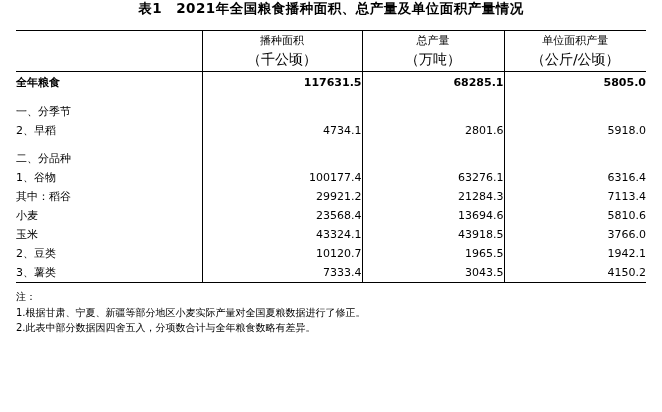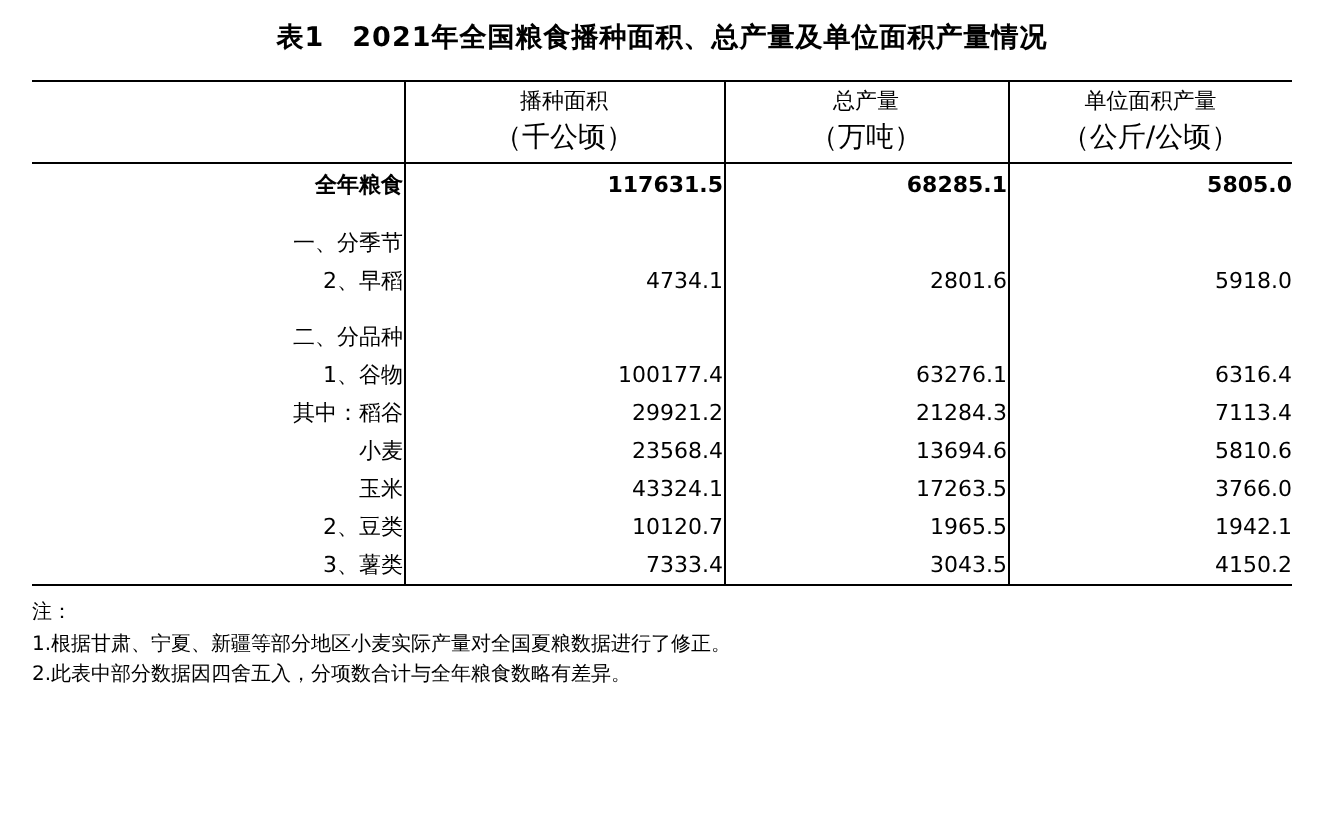--- a/index.html
+++ b/index.html
@@ -19,21 +19,20 @@
     width: 662px;
     height: 412px;
     box-sizing: border-box;
     padding: 0 16px;
   }
   .title {
     text-align: center;
     font-size: 13.5px;
     font-weight: bold;
     letter-spacing: 0.5px;
-    padding-top: 10px;
     padding-bottom: 12px;
     white-space: nowrap;
   }
   .title .tnum {
     margin-right: 14px;
   }
   table.grain {
     width: 630px;
     border-collapse: collapse;
     table-layout: fixed;
@@ -61,21 +60,21 @@
     border-left: 1px solid #000;
   }
   .hrow th.first {
     border-left: none;
   }
   .hrow th .sub {
     display: block;
     font-size: 14px;
   }
   td.label {
-    text-align: right;
+    text-align: left;
     padding-left: 2px;
     height: 19px;
     line-height: 19px;
     white-space: nowrap;
   }
   td.num {
     text-align: right;
     padding-right: 26px;
     height: 19px;
     line-height: 19px;
@@ -197,21 +196,21 @@
         </tr>
         <tr class="data">
           <td class="label indent3">小麦</td>
           <td class="num">23568.4</td>
           <td class="num">13694.6</td>
           <td class="num">5810.6</td>
         </tr>
         <tr class="data">
           <td class="label indent3">玉米</td>
           <td class="num">43324.1</td>
-          <td class="num">17263.5</td>
+          <td class="num">43918.5</td>
           <td class="num">3766.0</td>
         </tr>
         <tr class="data">
           <td class="label indent1">2、豆类</td>
           <td class="num">10120.7</td>
           <td class="num">1965.5</td>
           <td class="num">1942.1</td>
         </tr>
         <tr class="data">
           <td class="label indent1">3、薯类</td>

